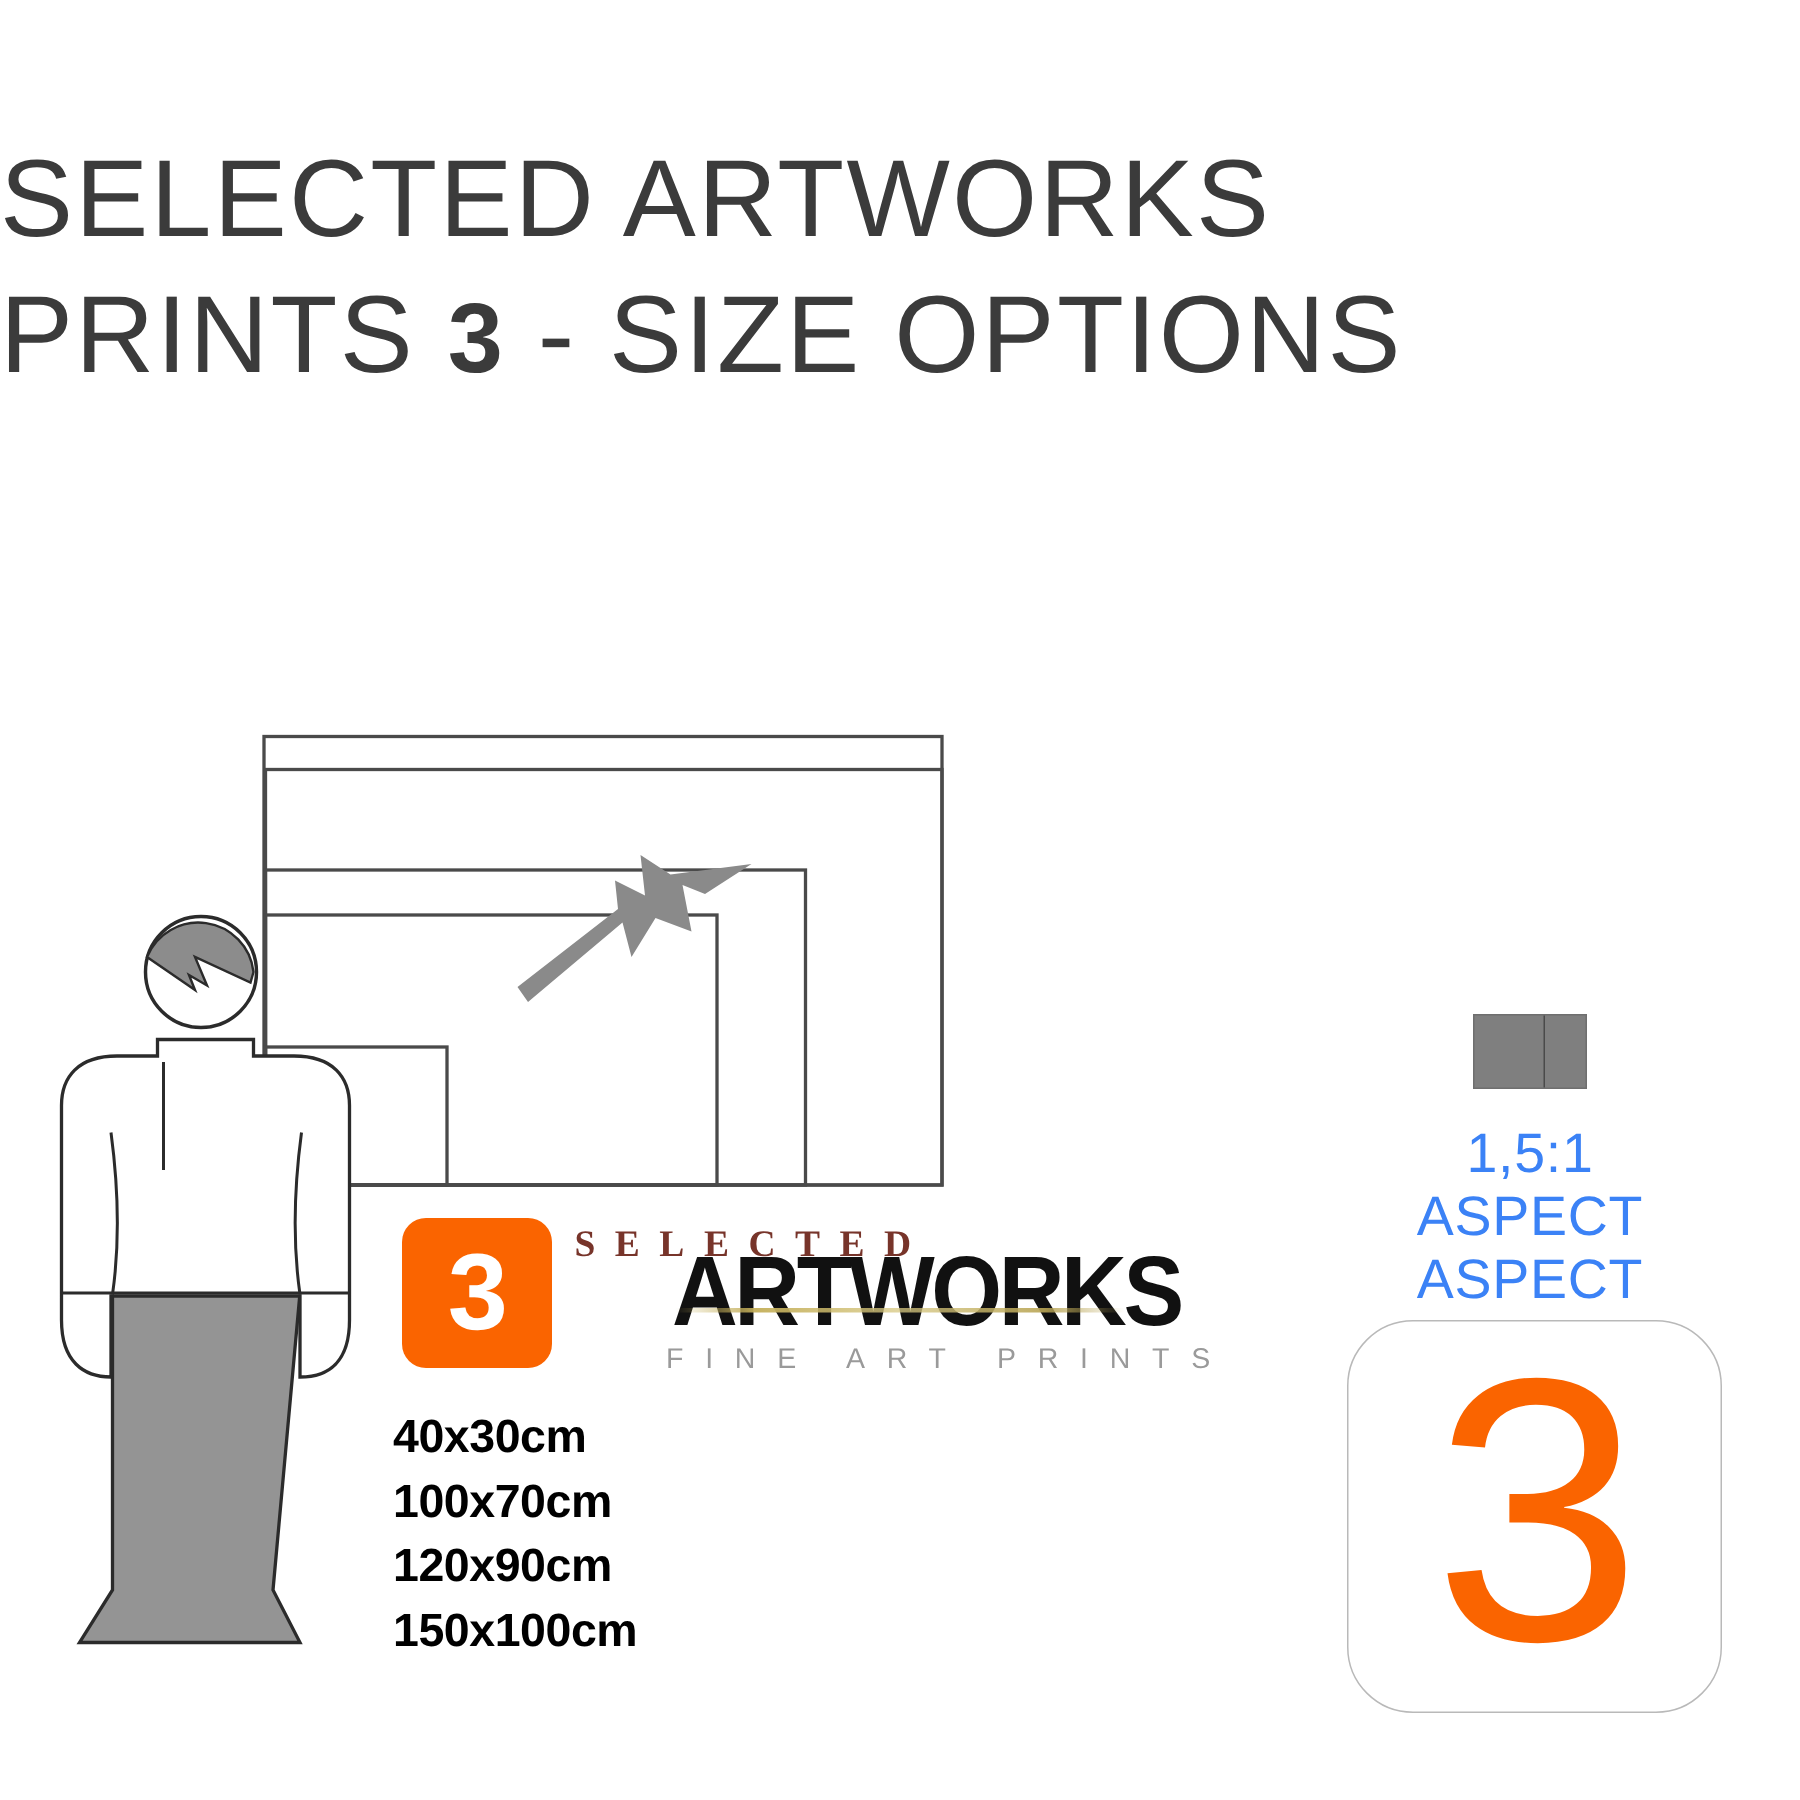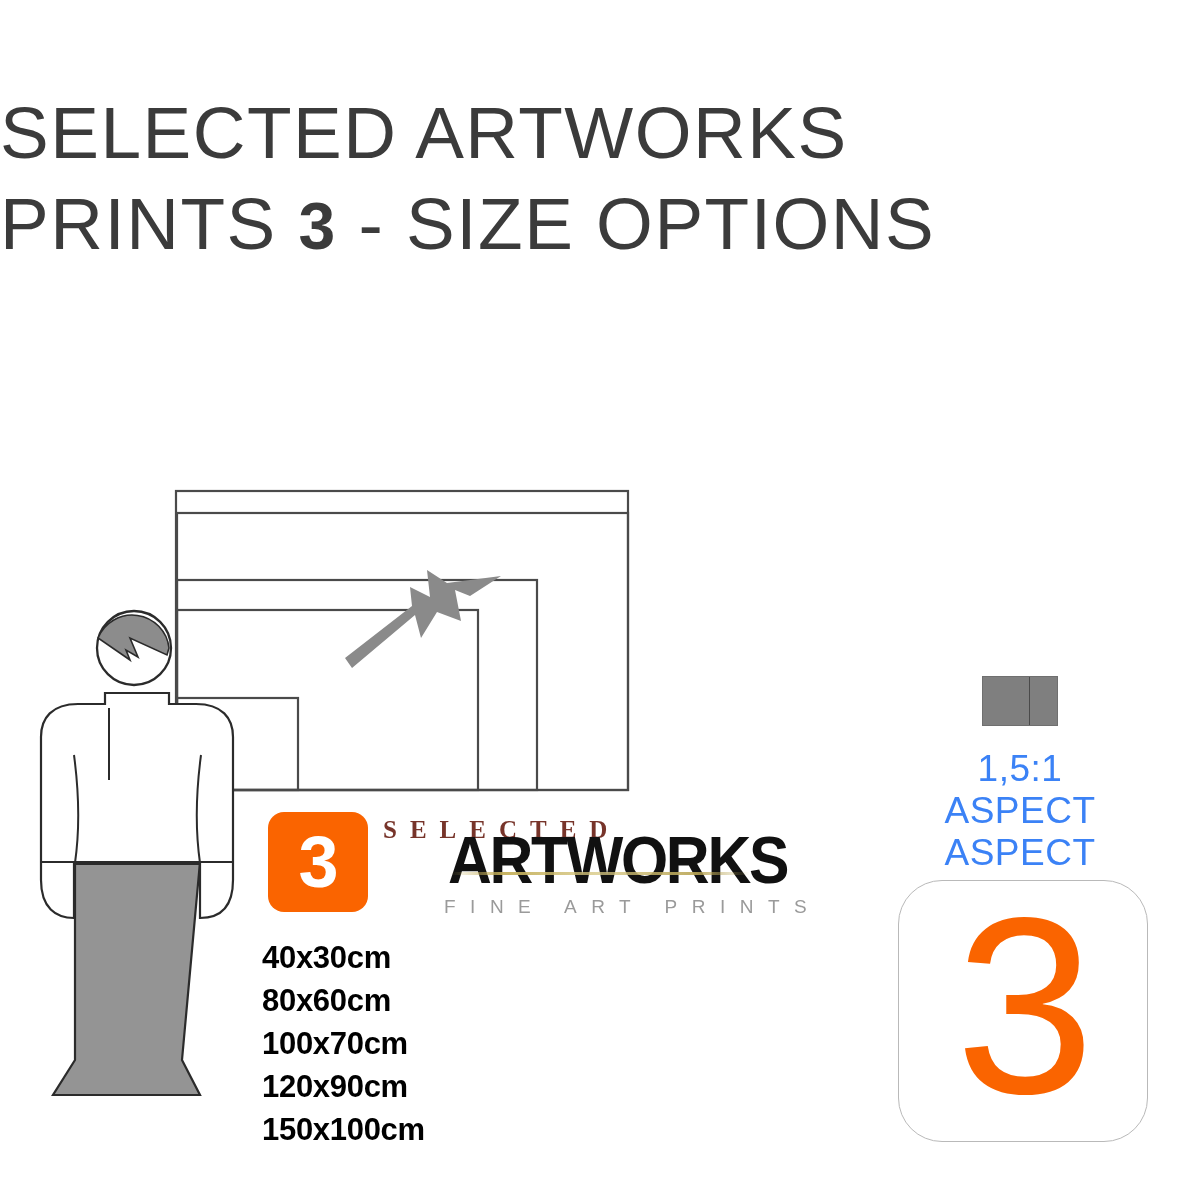--- a/index.html
+++ b/index.html
@@ -281,21 +281,20 @@
   <div id="wordmark">
     <span id="wordmark-selected">SELECTED</span>
     <span id="wordmark-artworks">ARTWORKS</span>
     <span id="wordmark-streak"></span>
     <span id="wordmark-tagline">FINE ART PRINTS</span>
   </div>
 </div>
 
 <div id="size-list">
   <div class="size-item">40x30cm</div>
-  <div class="size-item">80x60cm</div>
   <div class="size-item">100x70cm</div>
   <div class="size-item">120x90cm</div>
   <div class="size-item">150x100cm</div>
 </div>
 
 <div id="aspect-block">
   <div id="aspect-icon">
     <div id="aspect-icon-divider"></div>
   </div>
   <span class="aspect-text">1,5:1</span>

